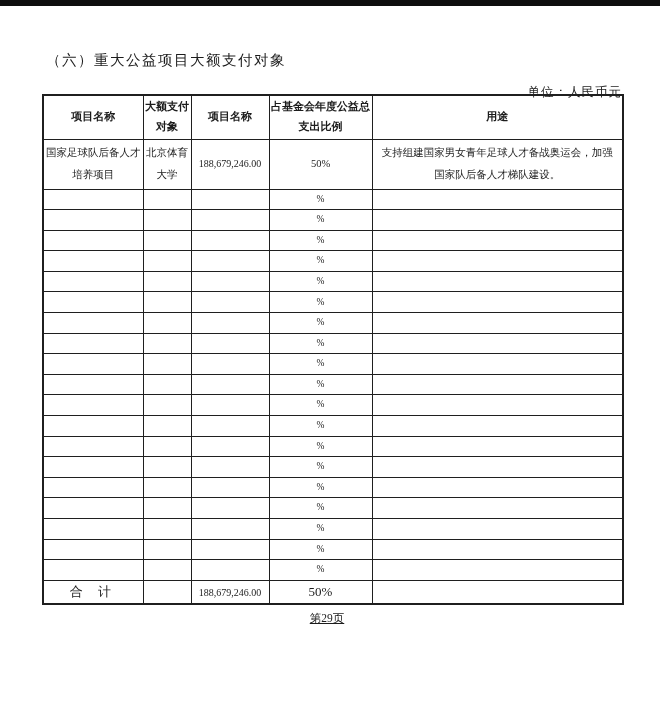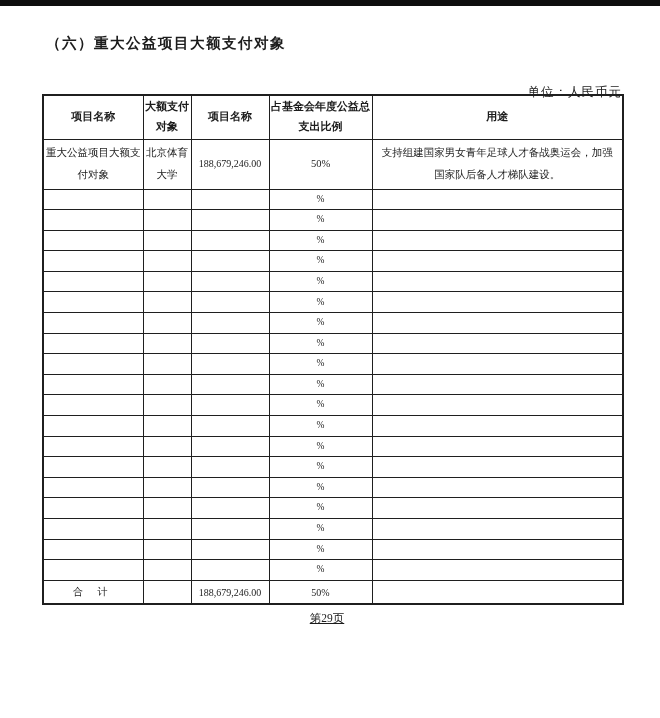--- a/index.html
+++ b/index.html
@@ -10,22 +10,22 @@
     color: #1c1c1c;
     position: relative;
     overflow: hidden;
   }
   .top-bar {
     position: absolute; top: 0; left: 0;
     width: 660px; height: 6px;
     background: #0e0e0e;
   }
   .doc-title {
-    position: absolute; top: 34px; left: 46px;
-    font-size: 14.5px; font-weight: bold;
+    position: absolute; top: 51px; left: 46px;
+    font-size: 14.5px; font-weight: normal;
     letter-spacing: 1.5px;
   }
   .unit-label {
     position: absolute; top: 84px; left: 42px; width: 580px;
     text-align: right; font-size: 12.5px;
     letter-spacing: 1px;
   }
   table.report-table {
     position: absolute; top: 94px; left: 42px;
     width: 580px;
@@ -62,21 +62,21 @@
     padding: 0 9px;
     margin-top: 28px;
   }
   .empty-row td {
     height: 20.6px;
     font-size: 9.5px;
     line-height: 1;
   }
   .total-row td {
     height: 24px;
-    font-size: 10px;
+    font-size: 13px;
   }
   .total-row .label-cell {
     letter-spacing: 6px;
   }
   .page-footer {
     position: absolute; top: 611px; left: 42px; width: 570px;
     text-align: center;
     font-size: 11.5px;
     text-decoration: underline;
   }
@@ -102,21 +102,21 @@
     <tr>
       <th>项目名称</th>
       <th>大额支付对象</th>
       <th>项目名称</th>
       <th>占基金会年度公益总支出比例</th>
       <th>用途</th>
     </tr>
   </thead>
   <tbody>
     <tr class="data-row">
-      <td>重大公益项目大额支付对象</td>
+      <td>国家足球队后备人才培养项目</td>
       <td>北京体育大学</td>
       <td class="amount-cell">188,679,246.00</td>
       <td>50%</td>
       <td class="purpose-cell">支持组建国家男女青年足球人才备战奥运会，加强国家队后备人才梯队建设。</td>
     </tr>
   </tbody>
   <tbody id="empty-rows">
       <tr class="empty-row">
         <td></td>
         <td></td>

